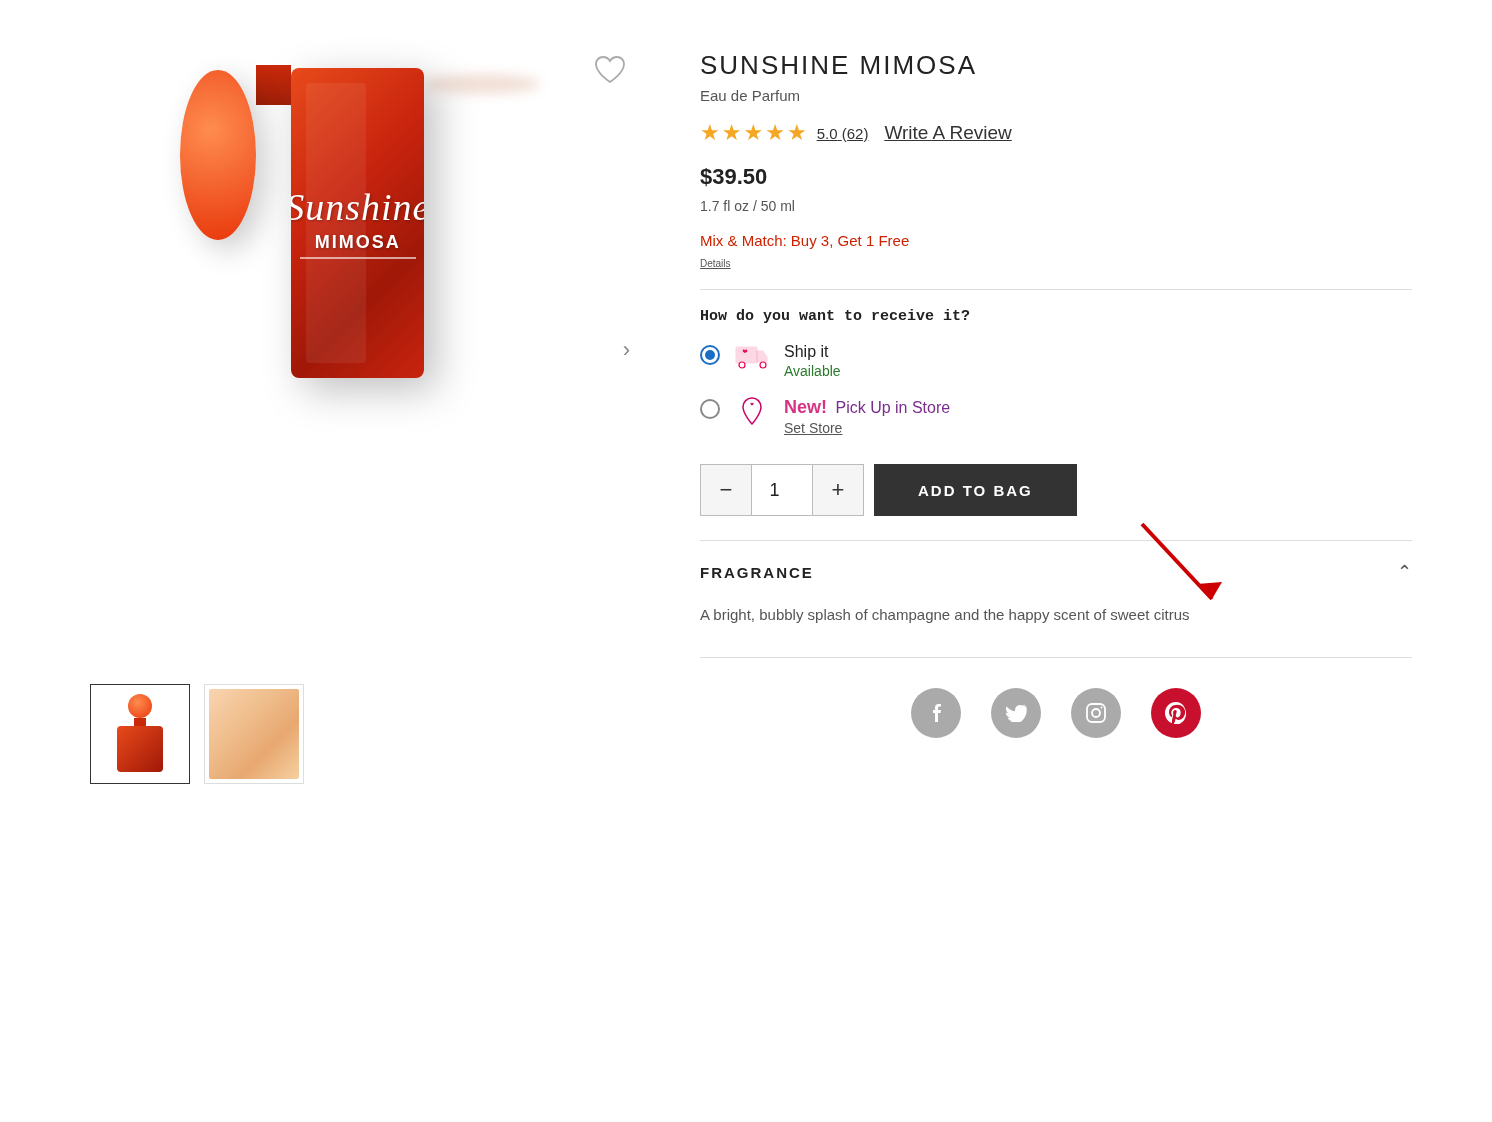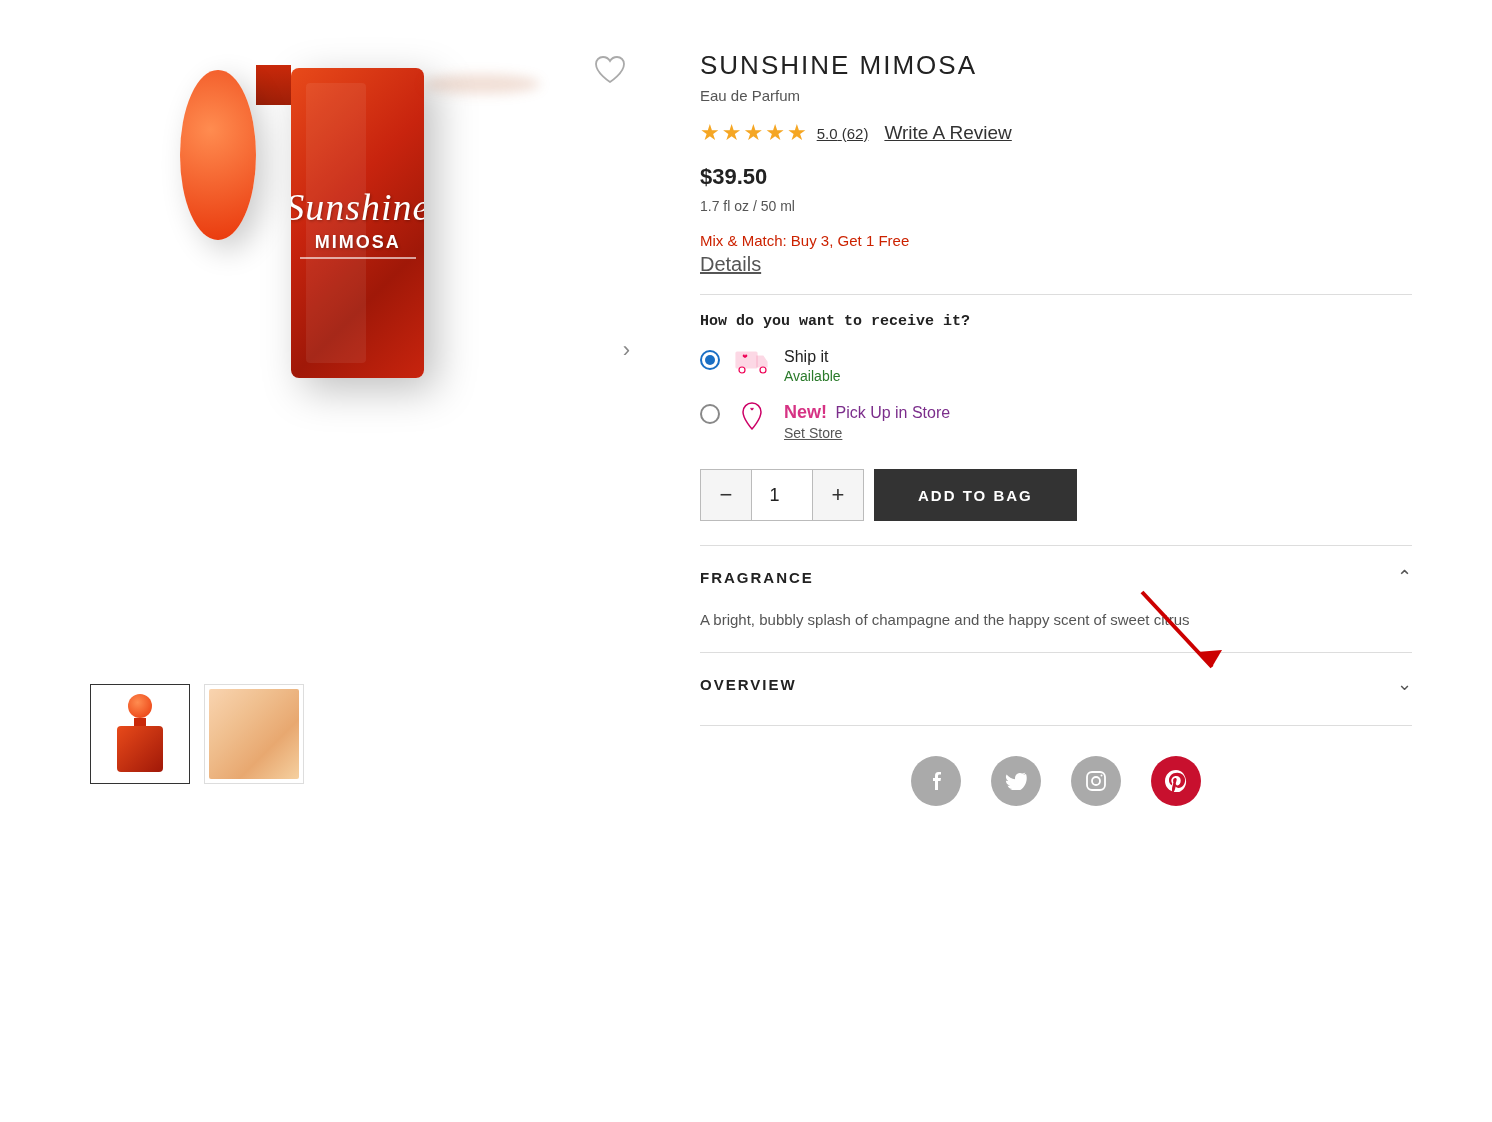--- a/index.html
+++ b/index.html
@@ -290,21 +290,21 @@
     }
 
     .promo-text {
       font-size: 15px;
       color: #cc2200;
       font-weight: 500;
       margin-bottom: 4px;
     }
 
     .promo-details {
-      font-size: 20px;
+      font-size: 10px;
       color: #555;
       text-decoration: underline;
       cursor: pointer;
       margin-bottom: 20px;
     }
 
     .divider {
       height: 1px;
       background: #ddd;
       margin: 18px 0;
@@ -655,26 +655,20 @@
     
     <div class="accordion-section">
       <div class="accordion-header">
         <span class="accordion-title">FRAGRANCE</span>
         <span class="accordion-arrow">⌃</span>
       </div>
       <div class="accordion-content">A bright, bubbly splash of champagne and the happy scent of sweet citrus</div>
     </div>
 
     
-    <div class="accordion-section">
-      <div class="accordion-header">
-        <span class="accordion-title">OVERVIEW</span>
-        <span class="accordion-arrow">⌄</span>
-      </div>
-    </div>
 
     
     <div class="social-row" style="position:relative;">
       <button class="social-icon-btn" style="background:#aaa;">
         <svg width="22" height="22" viewBox="0 0 22 22" fill="white">
           <path d="M13 8V6c0-1 .5-1.5 1.5-1.5H16V2h-2.5C11 2 10 3.5 10 6v2H8v3h2v9h3v-9h2.5l.5-3H13z"></path>
         </svg>
       </button>
       <button class="social-icon-btn" style="background:#aaa;">
         <svg width="22" height="18" viewBox="0 0 22 18" fill="white">

